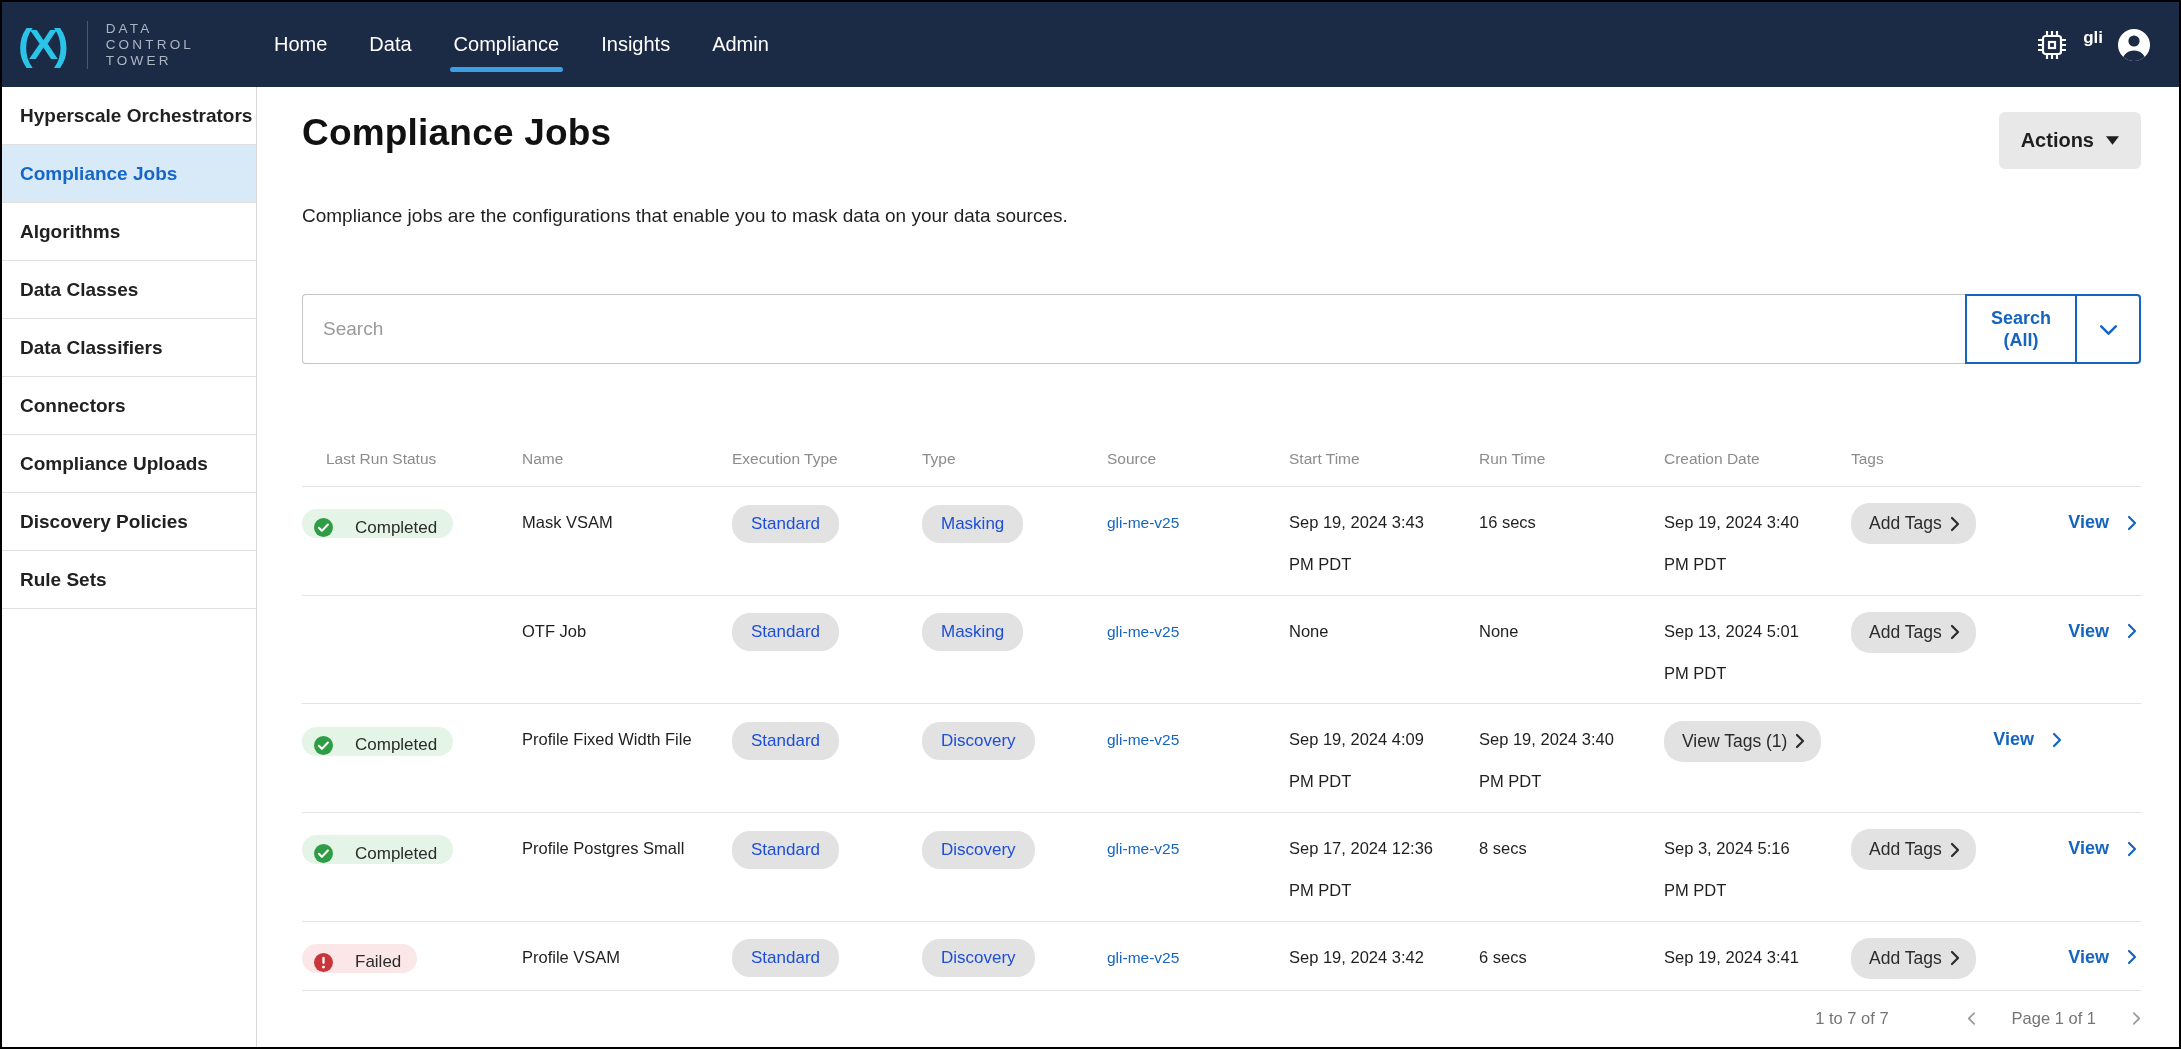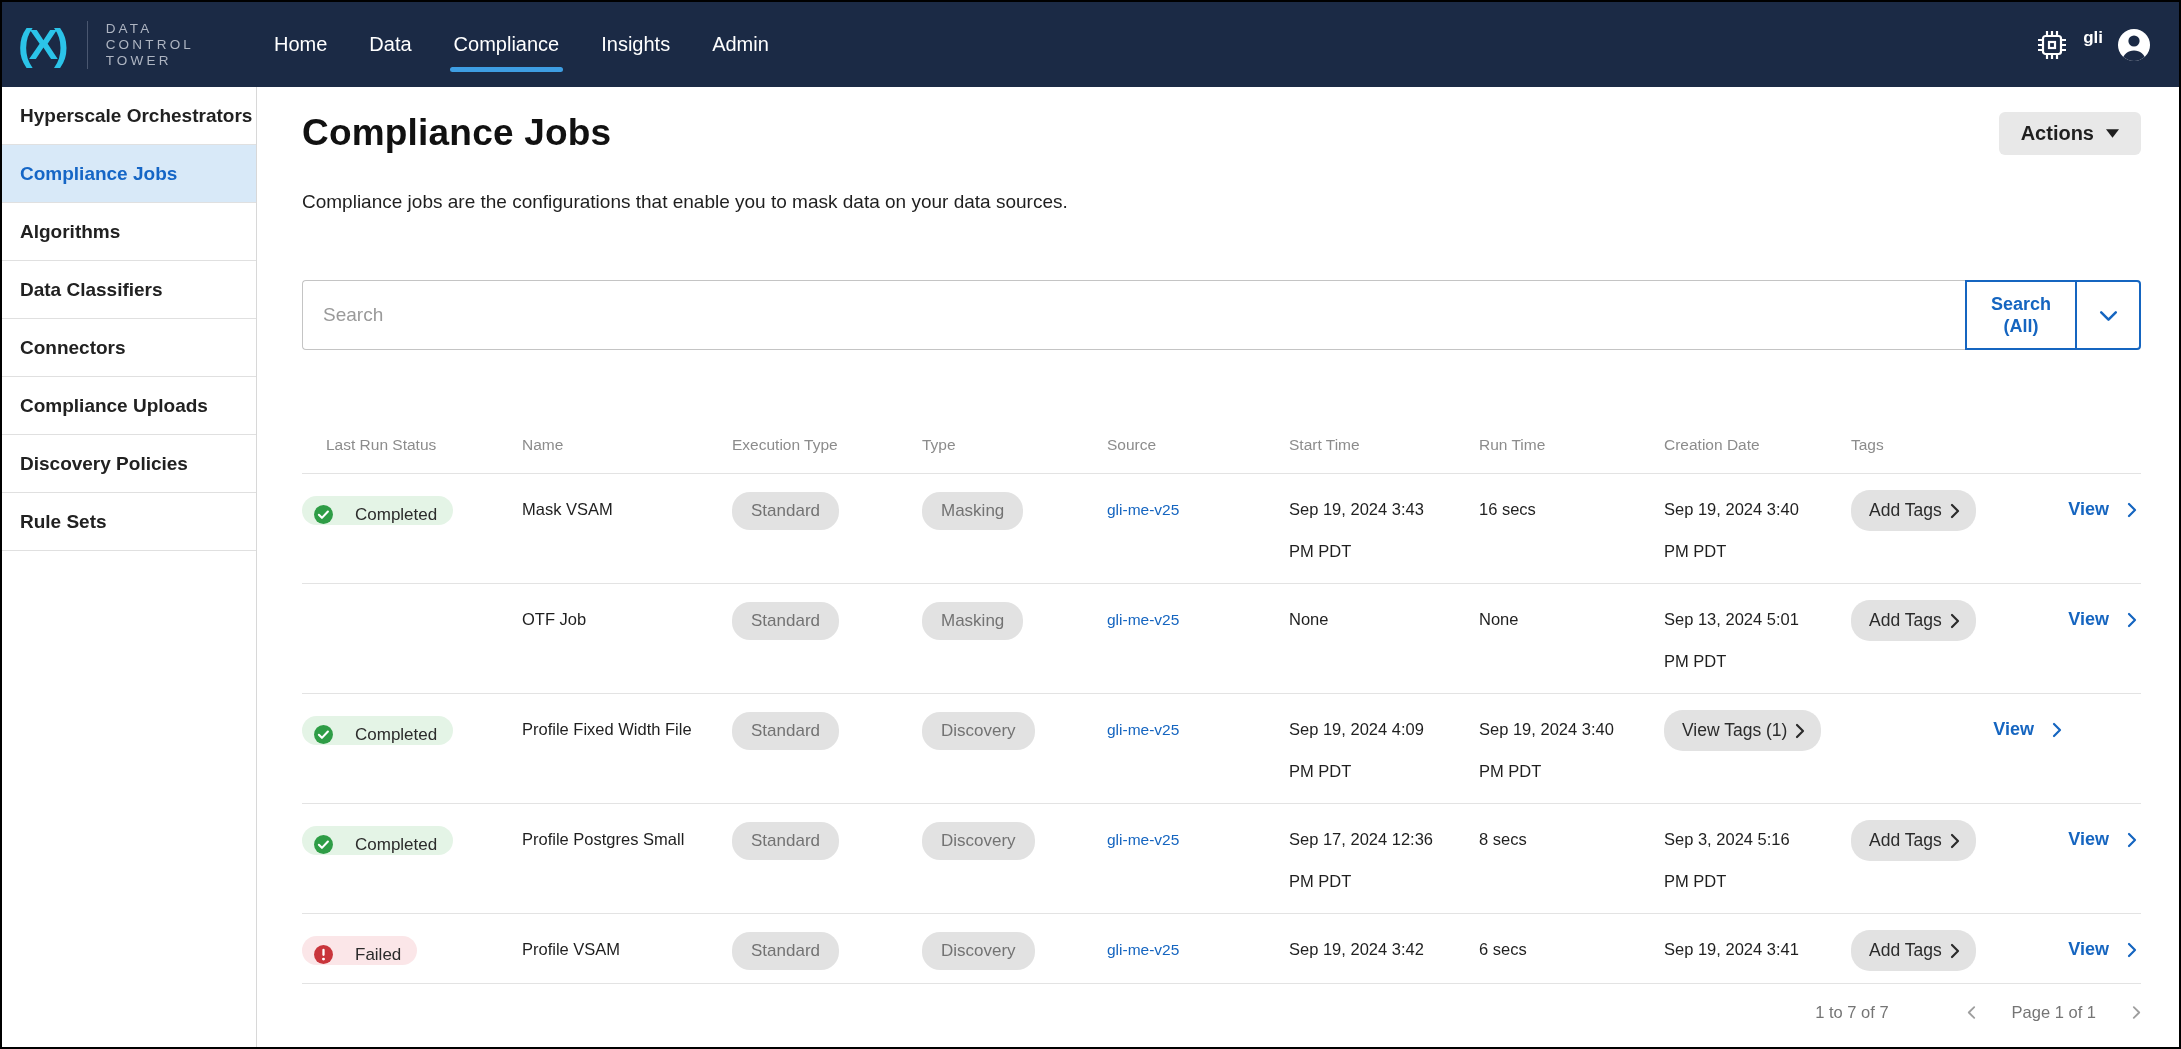--- a/index.html
+++ b/index.html
@@ -32,21 +32,21 @@
   .side-item { height:58px; display:flex; align-items:center; padding-left:18px;
                font-size:19px; font-weight:700; color:#212121; border-bottom:1px solid #E0E0E0;
                cursor:pointer; }
   .side-item.active { background:#D8E9F8; color:#1566C6; }
 
   main { flex:1; padding:25px 38px 0 45px; overflow:hidden; display:flex; flex-direction:column; }
 
   .title-row { display:flex; justify-content:space-between; align-items:flex-start; }
   .page-title { font-size:37px; font-weight:700; color:#111; letter-spacing:.2px; }
   .actions-btn { display:flex; align-items:center; gap:12px; background:#E8E8E8; border:none;
-                 border-radius:6px; padding:10px 22px; font-family:inherit; font-size:20px;
+                 border-radius:6px; padding:17px 22px; font-family:inherit; font-size:20px;
                  font-weight:700; color:#1f1f1f; cursor:pointer; }
 
   .page-desc { margin-top:36px; font-size:19px; color:#1f1f1f; }
 
   
   .search-row { margin-top:67px; display:flex; height:70px; }
   .search-input { flex:1; height:70px; border:1.5px solid #C4C4C4; border-right:none;
                   border-radius:4px 0 0 4px; font-family:inherit; font-size:19px; padding:0 20px;
                   color:#1f1f1f; outline:none; }
   .search-input::placeholder { color:#9A9A9A; }
@@ -63,21 +63,21 @@
   .th { font-size:15.5px; color:#8C8C8C; }
   .th:first-child { padding-left:24px; }
 
   .trow { height:110px; border-top:1px solid #E3E3E3; overflow:hidden; padding-top:12px; }
   .trow.short { height:70px; }
   .cell { font-size:16.5px; color:#1f1f1f; line-height:47px; }
   .cell .l2 { display:block; margin-top:-5px; }
   .cell .l1 { display:block; }
 
   .pill { display:inline-block; background:#E2E2E2; border-radius:18px; padding:9px 19px;
-          font-size:17px; color:#737373; line-height:normal; vertical-align:middle; }
+          font-size:17px; color:#1d4ed8; line-height:normal; vertical-align:middle; }
   .badge { display:inline-flex; align-items:center; gap:21px; border-radius:19px;
            padding:8px 16px 0 11px; font-size:17px; color:#2b2b2b; line-height:normal;
            vertical-align:middle; }
   .badge .icon-check, .badge .icon-error { display:none; line-height:0; }
   .badge.completed { background:#E4F4E6; }
   .badge.completed .icon-check { display:inline-block; }
   .badge.failed { background:#FBE6E8; }
   .badge.failed .icon-error { display:inline-block; }
 
   .src-link { color:#1565C0; font-size:15.5px; text-decoration:none; cursor:pointer; }
@@ -146,20 +146,21 @@
       </button>
     </div>
   </header>
 
   <div class="body-row">
 
     <aside class="sidebar">
       <div class="side-item">Hyperscale Orchestrators</div>
       <div class="side-item active">Compliance Jobs</div>
       <div class="side-item">Algorithms</div>
+      <div class="side-item">Data Classes</div>
       <div class="side-item">Data Classifiers</div>
       <div class="side-item">Connectors</div>
       <div class="side-item">Compliance Uploads</div>
       <div class="side-item">Discovery Policies</div>
       <div class="side-item">Rule Sets</div>
     </aside>
 
     <main>
       <div class="title-row">
         <h1 class="page-title">Compliance Jobs</h1>

